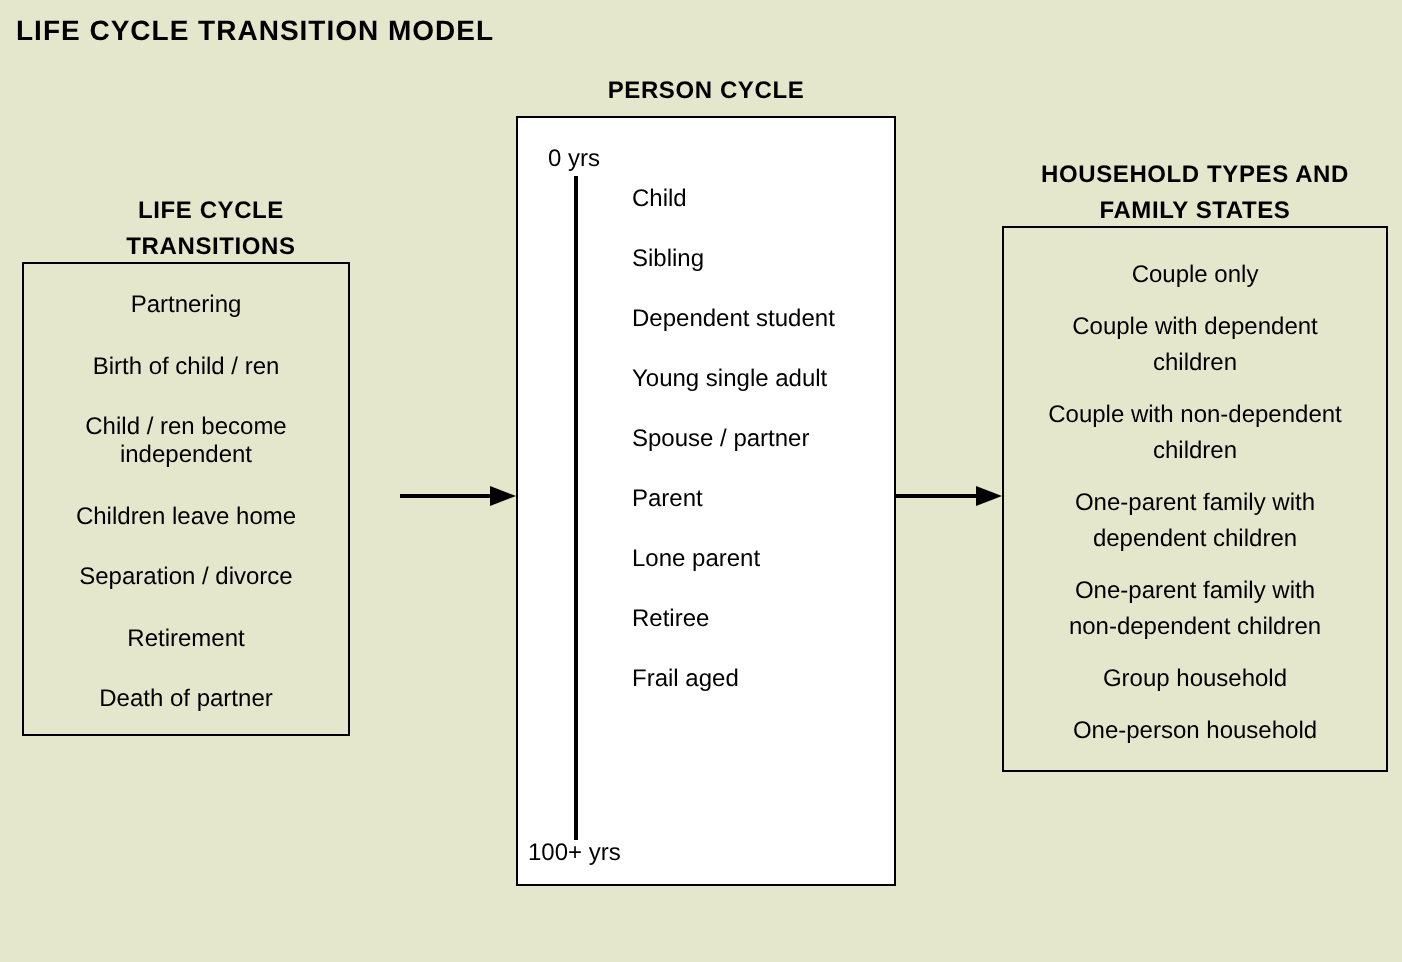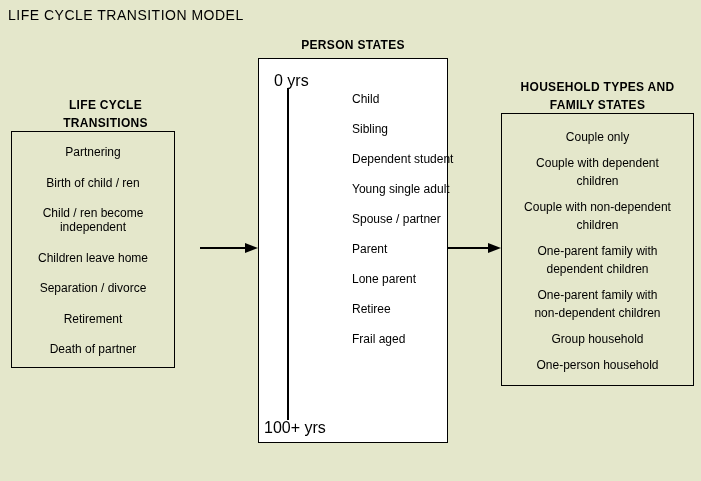--- a/index.html
+++ b/index.html
@@ -13,21 +13,21 @@
     height: 481px;
     background: #E4E7CB;
     overflow: hidden;
   }
   .title {
     position: absolute;
     left: 8px;
     top: 7px;
     margin: 0;
     font-size: 14px;
-    font-weight: normal;
+    font-weight: bold;
     letter-spacing: 0.5px;
   }
   .header {
     position: absolute;
     font-size: 12px;
     font-weight: bold;
     text-align: center;
     line-height: 18px;
     letter-spacing: 0.3px;
     white-space: pre-line;
@@ -60,34 +60,34 @@
     flex-direction: column;
     justify-content: space-between;
     padding: 14px 22px 11px;
     text-align: center;
   }
   .right-box .item { line-height: 18px; }
   .right-box .narrow { max-width: 152px; margin: 0 auto; }
 
   .age-label {
     position: absolute;
-    font-size: 16px;
+    font-size: 12px;
     white-space: nowrap;
   }
   .age-start { left: 15px; top: 13px; }
   .age-end   { left: 5px;  top: 360px; }
   .timeline {
     position: absolute;
     left: 28px; top: 29px;
     width: 2px; height: 332px;
     background: #000;
   }
   .mid-items {
     position: absolute;
-    left: 57px; top: 25px; margin-left: 36px;
+    left: 57px; top: 25px;
   }
   .mid-items .item {
     height: 30px;
     line-height: 30px;
     white-space: nowrap;
   }
 
   .arrow { position: absolute; height: 10px; }
   .arrow-1 { left: 200px; top: 243px; width: 58px; }
   .arrow-2 { left: 448px; top: 243px; width: 53px; }
@@ -123,21 +123,21 @@
     <div class="item">Separation / divorce</div>
     <div class="item">Retirement</div>
     <div class="item">Death of partner</div>
   </div>
 
   <div class="arrow arrow-1">
     <div class="shaft"></div>
     <div class="head"></div>
   </div>
 
-  <div class="header header-mid">PERSON STATES</div>
+  <div class="header header-mid">PERSON CYCLE</div>
   <div class="box mid-box">
     <div class="age-label age-start">0 yrs</div>
     <div class="timeline"></div>
     <div class="mid-items">
       <div class="item">Child</div>
       <div class="item">Sibling</div>
       <div class="item">Dependent student</div>
       <div class="item">Young single adult</div>
       <div class="item">Spouse / partner</div>
       <div class="item">Parent</div>

